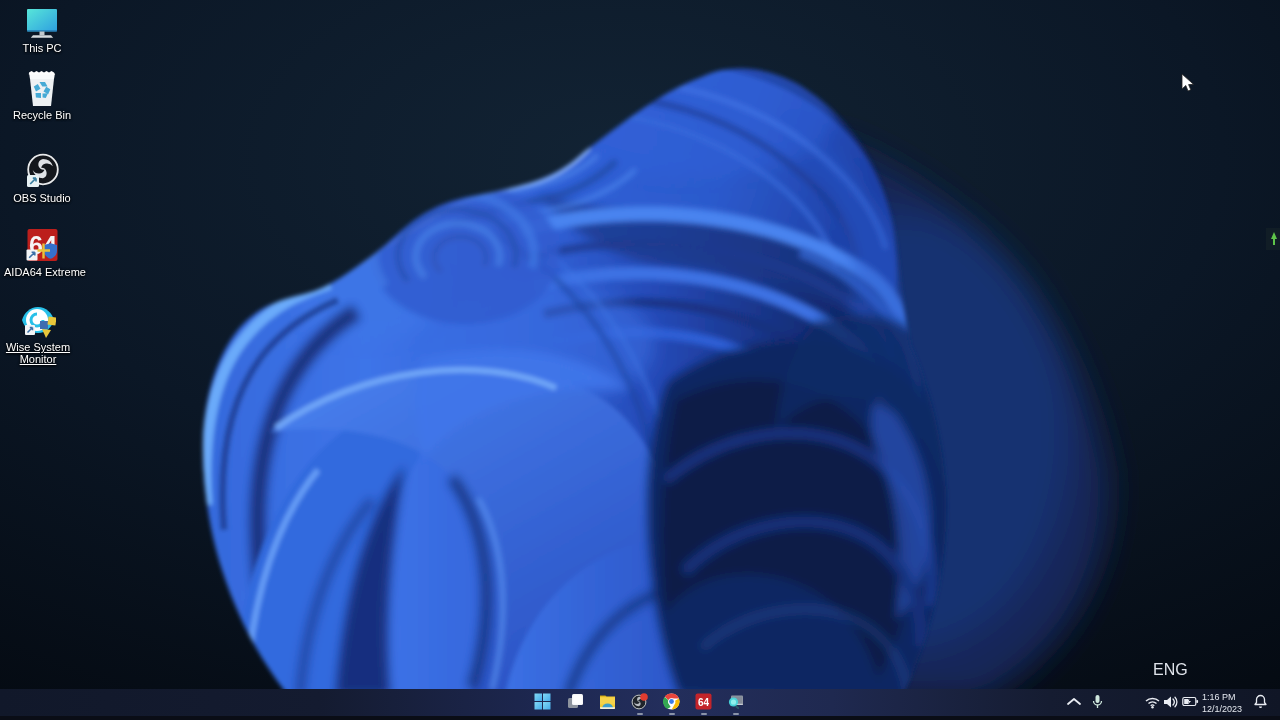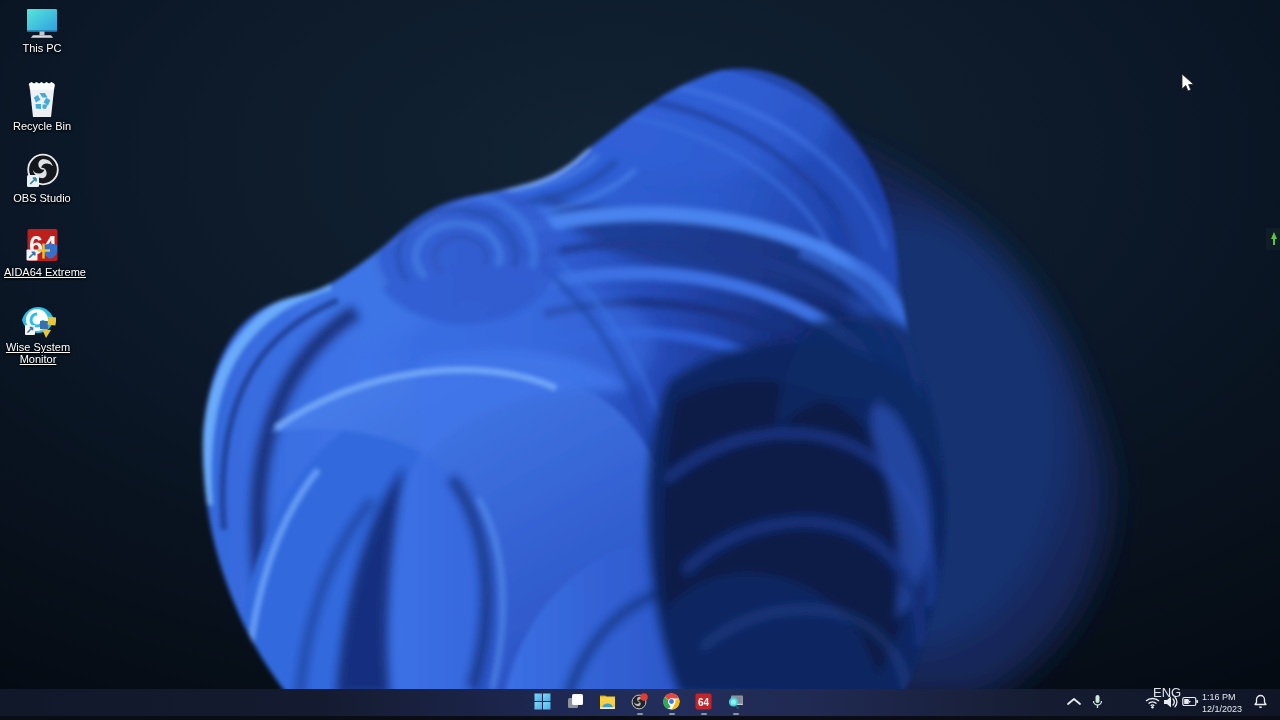--- a/index.html
+++ b/index.html
@@ -201,21 +201,21 @@
             <stop offset="1" stop-color="#2e9fe0"></stop>
           </linearGradient>
         </defs>
     <rect x="2" y="3" width="30" height="22.5" rx="1" fill="url(#mon)"></rect>
     <rect x="2" y="24" width="30" height="1.5" fill="#277bb4" opacity="0.8"></rect>
     <rect x="14.5" y="25.5" width="5" height="3.8" fill="#c3c9ce"></rect>
     <path d="M 8,29.3 L 26,29.3 L 28.2,31.8 L 5.8,31.8 Z" fill="#d6dadd"></path>
   </svg>
   <div class="lbl">This PC</div>
 </div>
-<div class="dicon" style="left:4px;top:80px;">
+<div class="dicon" style="left:4px;top:69px;">
   <svg class="img" width="34" height="38" viewBox="0 0 34 38">
     <path d="M 4.5,5 L 29.5,5 L 26,37 L 8,37 Z" fill="#ecf0f2"></path>
     <path d="M 4.5,5 L 29.5,5 L 29,10 L 5,10 Z" fill="#f8fafb"></path>
     <path d="M 4,3.5 L 6.5,2 L 9,3.5 L 11.5,2 L 14,3.5 L 16.5,2 L 19,3.5 L 21.5,2 L 24,3.5 L 26.5,2 L 29,3.5 L 30.2,5.4 L 3.8,5.4 Z" fill="#fdfdfd"></path>
     <g fill="#2d9fd0">
       <path d="M 14.5,13 L 20,13 L 22.5,17.5 L 17.3,17.5 Z"></path>
       <path d="M 12.8,15 L 15.5,19.8 L 11,22.5 L 8.8,17.6 Z"></path>
       <path d="M 10.5,24 L 16,24 L 16,29 L 10.9,28.6 Z"></path>
       <path d="M 18.5,22.5 L 21.2,17.8 L 25.3,20.3 L 23.2,25.3 Z"></path>
       <path d="M 17.5,25.5 L 23,25.2 L 20.8,30 L 17.6,29.6 Z" transform="translate(0,-1)"></path>
@@ -238,21 +238,21 @@
   <svg class="img" width="36" height="36" viewBox="0 0 36 36">
     <rect x="3.5" y="1" width="30" height="32" rx="2" fill="#bc1f1c"></rect>
     <text x="19" y="26" font-family="Liberation Sans" font-size="25" font-weight="bold" fill="#f6f4f4" text-anchor="middle">64</text>
     <g>
       <path d="M 27,17 l 6.5,-1.8 l 6.5,1.8 v 5.5 c 0,4.6 -3.2,7.4 -6.5,8.3 c -3.3,-0.9 -6.5,-3.7 -6.5,-8.3 Z" fill="#3570cc" transform="translate(-7,0)"></path>
       <path d="M 26.5,15.5 l 0,15 M 20,22.5 l 13,0" stroke="#e8c23a" stroke-width="2.4" transform="translate(-7,0)"></path>
     </g>
     <rect x="2.5" y="21.5" width="11" height="11" rx="1" fill="#f2f4f6"></rect>
     <path d="M 5.2,29.8 L 10.8,24.2 M 10.8,24.2 L 7.6,24.2 M 10.8,24.2 L 10.8,27.4" stroke="#3a70a8" stroke-width="1.6" fill="none"></path>
   </svg>
-  <style>#aida .lbl{white-space:nowrap;text-decoration:underline;}</style>
+  <style>#aida .lbl{white-space:nowrap;}</style>
   <div class="lbl">AIDA64 Extreme</div>
 </div>
 <div class="dicon" style="left:0;top:303px;text-decoration:underline;">
   <svg class="img" width="36" height="36" viewBox="0 0 36 36">
     <path d="M 18,4 C 26,4 32,10 34,17 C 32,24 26,30 18,30 C 10,30 4,24 2,17 C 4,10 10,4 18,4 Z" fill="#28c0e8"></path>
     <circle cx="17" cy="17" r="11" fill="#ffffff"></circle>
     <path d="M 17,9.5 a 7.5,7.5 0 1 0 7.5,7.5 l -3,0 a 4.5,4.5 0 1 1 -4.5,-4.5 Z" fill="#28c0e8"></path>
     <rect x="20" y="18" width="8" height="8" fill="#3e6db0"></rect>
     <rect x="28" y="14" width="8" height="8" fill="#e8c63a" transform="rotate(8 32 18)"></rect>
     <path d="M 22,26 l 9,1 l -5,8 Z" fill="#e8c63a"></path>
@@ -321,21 +321,21 @@
 <div class="runind" style="left:733px;"></div>
 
 <svg class="tray" style="left:1066px;top:697px;" width="16" height="10" viewBox="0 0 16 10">
   <path d="M 2,7 L 8,2 L 14,7" fill="none" stroke="#e9ecf2" stroke-width="1.8" stroke-linecap="round" stroke-linejoin="round"></path>
 </svg>
 <svg class="tray" style="left:1091px;top:694px;" width="13" height="16" viewBox="0 0 13 16">
   <rect x="4.5" y="1" width="4" height="8" rx="2" fill="#cfe8dd"></rect>
   <path d="M 2.5,7 a 4,4 0 0 0 8,0" fill="none" stroke="#cfe8dd" stroke-width="1.3"></path>
   <line x1="6.5" y1="11" x2="6.5" y2="14" stroke="#cfe8dd" stroke-width="1.3"></line>
 </svg>
-<div class="tray" style="left:1114px;top:685px;font-size:13px;color:#dfe3ea;padding-left:39px;">ENG</div>
+<div class="tray" style="left:1114px;top:661px;font-size:16px;color:#dfe3ea;padding-left:39px;">ENG</div>
 <svg class="tray" style="left:1144px;top:696px;" width="17" height="13" viewBox="0 0 17 13">
   <path d="M 2,5 a 9.5,9.5 0 0 1 13,0" fill="none" stroke="#e9ecf2" stroke-width="1.5"></path>
   <path d="M 4.5,7.5 a 6,6 0 0 1 8,0" fill="none" stroke="#e9ecf2" stroke-width="1.4"></path>
   <path d="M 6.7,9.7 a 2.8,2.8 0 0 1 3.6,0" fill="none" stroke="#e9ecf2" stroke-width="1.3"></path>
   <circle cx="8.5" cy="11.2" r="1.2" fill="#e9ecf2"></circle>
 </svg>
 <svg class="tray" style="left:1163px;top:695px;" width="16" height="14" viewBox="0 0 16 14">
   <path d="M 1,5 h 3 l 4,-3.5 v 11 l -4,-3.5 h -3 Z" fill="#e9ecf2"></path>
   <path d="M 10,4 a 4.5,4.5 0 0 1 0,6 M 12,2.2 a 7,7 0 0 1 0,9.6" fill="none" stroke="#e9ecf2" stroke-width="1.3" stroke-linecap="round"></path>
 </svg>

